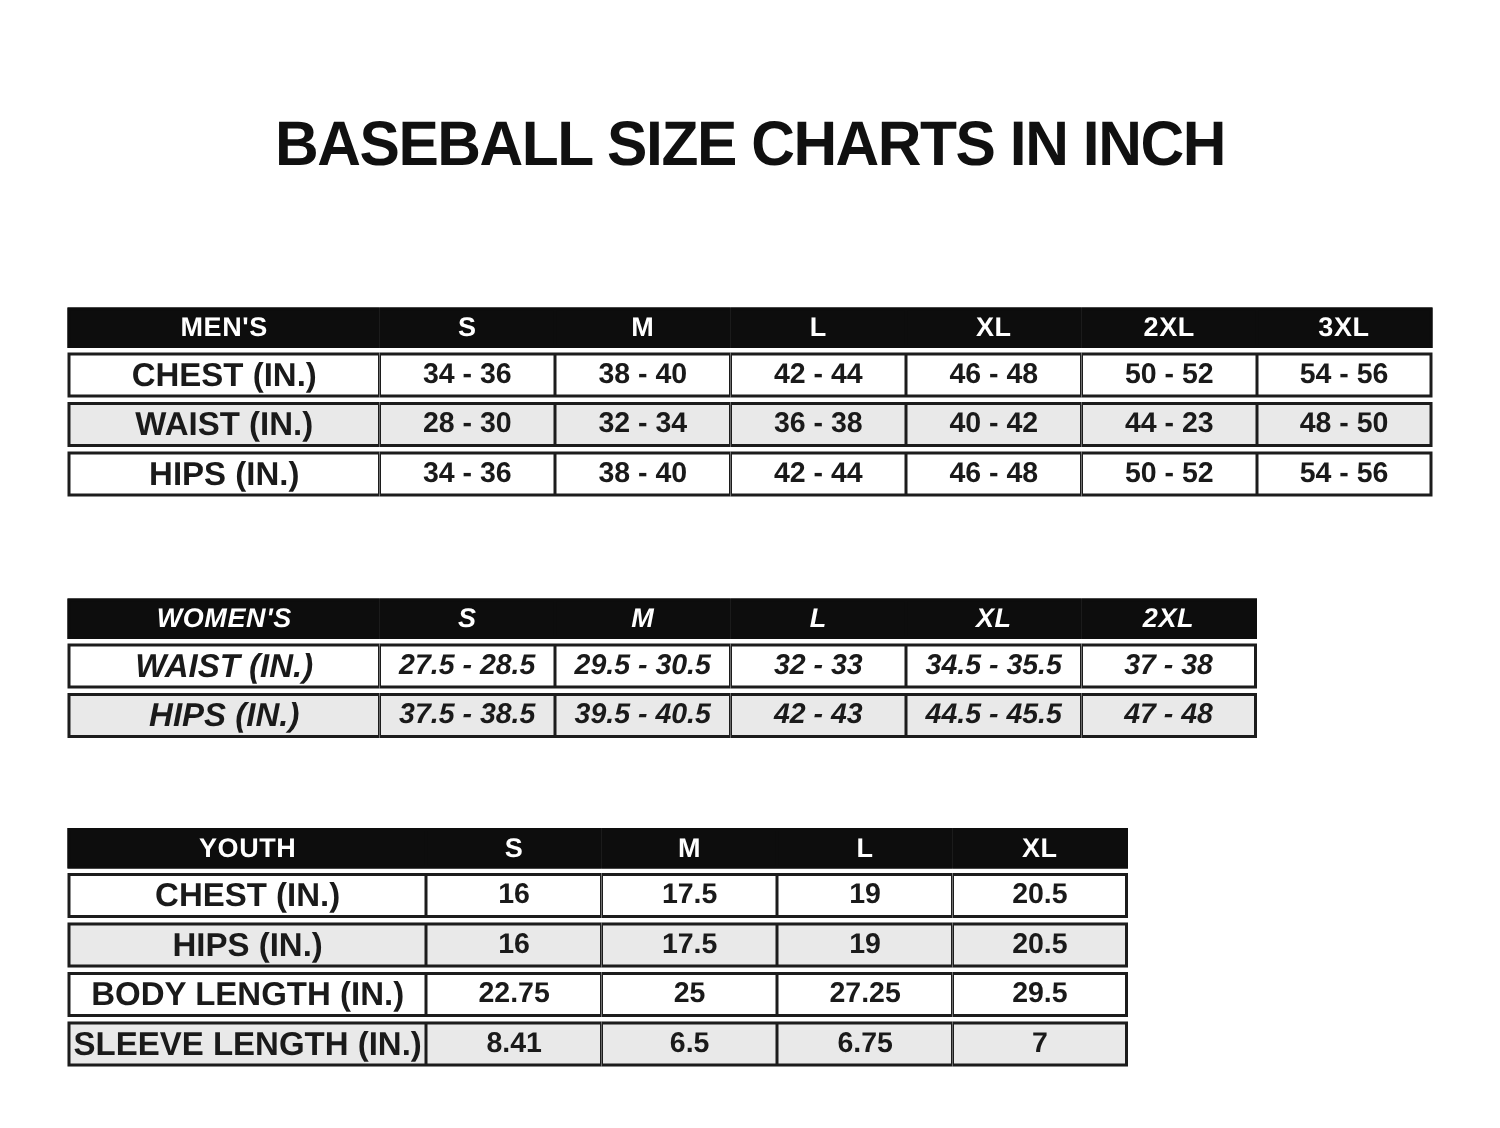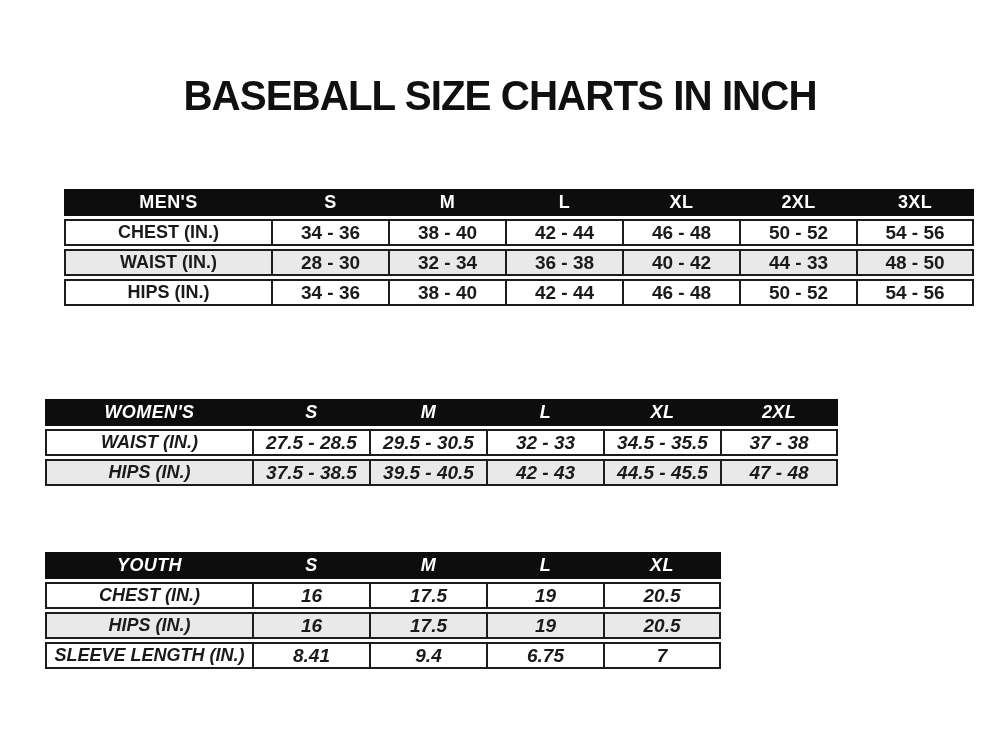--- a/index.html
+++ b/index.html
@@ -31,23 +31,23 @@
     white-space: nowrap;
   }
   table.size-table {
     position: absolute;
     left: 45px;
     border-collapse: separate;
     border-spacing: 0 3px;
     table-layout: fixed;
     color: #1a1a1a;
   }
-  #table-0 { top: 186px; margin-left: 19px; }
+  #table-0 { top: 202px; }
   #table-1 { top: 396px; font-style: italic; }
-  #table-2 { top: 549px; font-style: italic; }
+  #table-2 { top: 549px; }
 
   col.label-col { width: 208px; }
   col.size-col  { width: 117px; }
 
   table.size-table th,
   table.size-table td {
     height: 23px;
     padding: 0 2px;
     text-align: center;
     vertical-align: middle;
@@ -61,21 +61,21 @@
   table.size-table tr > *:first-child { border-left-width: 2px; }
   table.size-table tr > *:last-child  { border-right-width: 2px; }
 
   table.size-table thead th {
     background: #0d0d0d;
     color: #ffffff;
     border-color: #0d0d0d;
     font-size: 18px;
     letter-spacing: 0.4px;
   }
-  table.size-table tbody th.row-label { font-size: 18px; }
+  table.size-table tbody th.row-label { font-size: 22px; }
   table.size-table tbody td.size-cell { font-size: 19px; }
 
   table.size-table tbody tr:nth-child(odd)  > * { background: #ffffff; }
   table.size-table tbody tr:nth-child(even) > * { background: #e9e9e9; }
 </style>
 </head>
 <body>
 
 <div class="page">
   <h1 class="title">BASEBALL SIZE CHARTS IN INCH</h1>
@@ -110,21 +110,21 @@
             <td class="size-cell">46 - 48</td>
             <td class="size-cell">50 - 52</td>
             <td class="size-cell">54 - 56</td>
           </tr>
           <tr>
             <th class="row-label">WAIST (IN.)</th>
             <td class="size-cell">28 - 30</td>
             <td class="size-cell">32 - 34</td>
             <td class="size-cell">36 - 38</td>
             <td class="size-cell">40 - 42</td>
-            <td class="size-cell">44 - 33</td>
+            <td class="size-cell">44 - 23</td>
             <td class="size-cell">48 - 50</td>
           </tr>
           <tr>
             <th class="row-label">HIPS (IN.)</th>
             <td class="size-cell">34 - 36</td>
             <td class="size-cell">38 - 40</td>
             <td class="size-cell">42 - 44</td>
             <td class="size-cell">46 - 48</td>
             <td class="size-cell">50 - 52</td>
             <td class="size-cell">54 - 56</td>
@@ -195,22 +195,29 @@
             <td class="size-cell">20.5</td>
           </tr>
           <tr>
             <th class="row-label">HIPS (IN.)</th>
             <td class="size-cell">16</td>
             <td class="size-cell">17.5</td>
             <td class="size-cell">19</td>
             <td class="size-cell">20.5</td>
           </tr>
           <tr>
+            <th class="row-label">BODY LENGTH (IN.)</th>
+            <td class="size-cell">22.75</td>
+            <td class="size-cell">25</td>
+            <td class="size-cell">27.25</td>
+            <td class="size-cell">29.5</td>
+          </tr>
+          <tr>
             <th class="row-label">SLEEVE LENGTH (IN.)</th>
             <td class="size-cell">8.41</td>
-            <td class="size-cell">9.4</td>
+            <td class="size-cell">6.5</td>
             <td class="size-cell">6.75</td>
             <td class="size-cell">7</td>
           </tr>
         </tbody>
       </table>
     </div>
 </div>
 
 </body></html>

